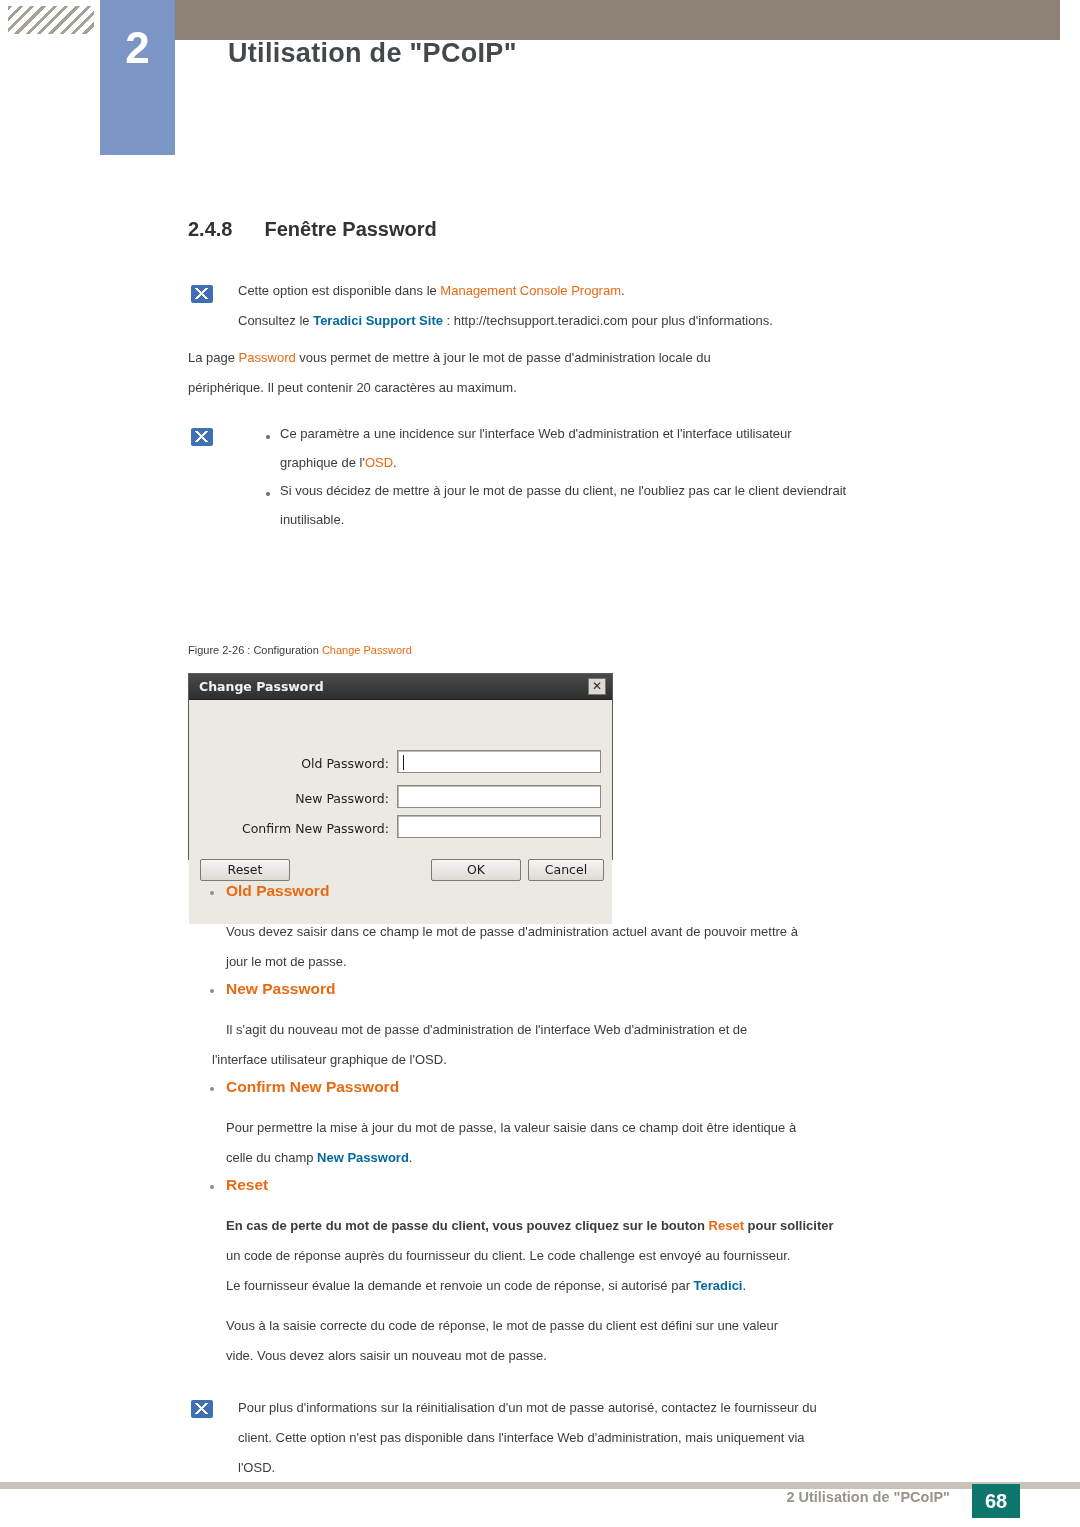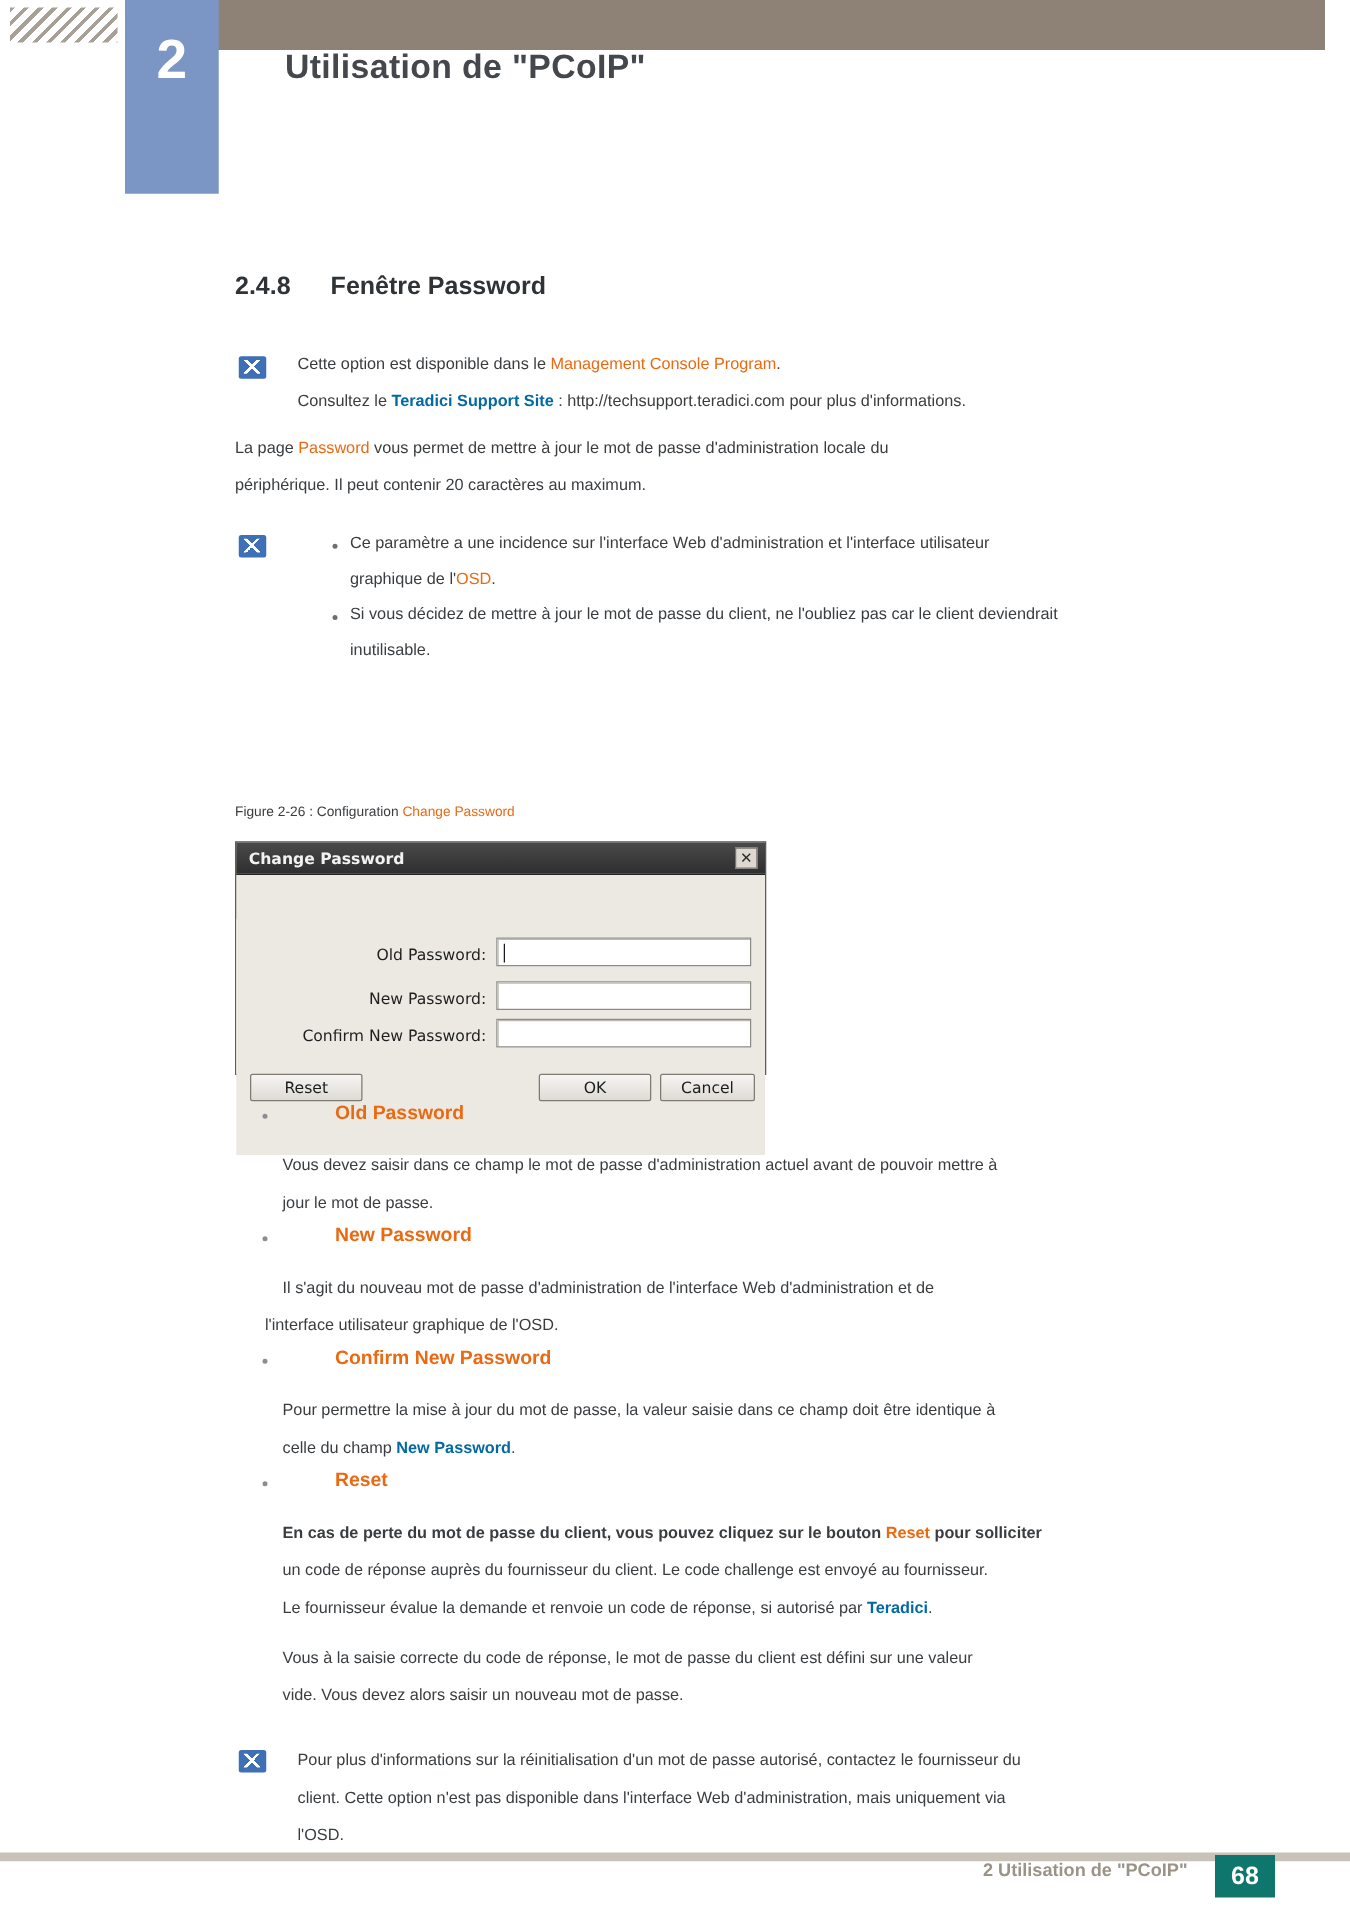--- a/index.html
+++ b/index.html
@@ -113,21 +113,20 @@
     background: #6b6f73;
     border-radius: 50%;
   }
   .bullet-dot.orange-dot { background: #8a8e91; }
 
   .sub-head {
     position: absolute;
     font-size: 15.5px;
     font-weight: bold;
     color: #e96a13;
-    margin-left: 42px;
   }
 
   .fig-caption {
     position: absolute;
     left: 188px; top: 489px;
     font-size: 11px;
     color: #3a3d40;
   }
 
   

